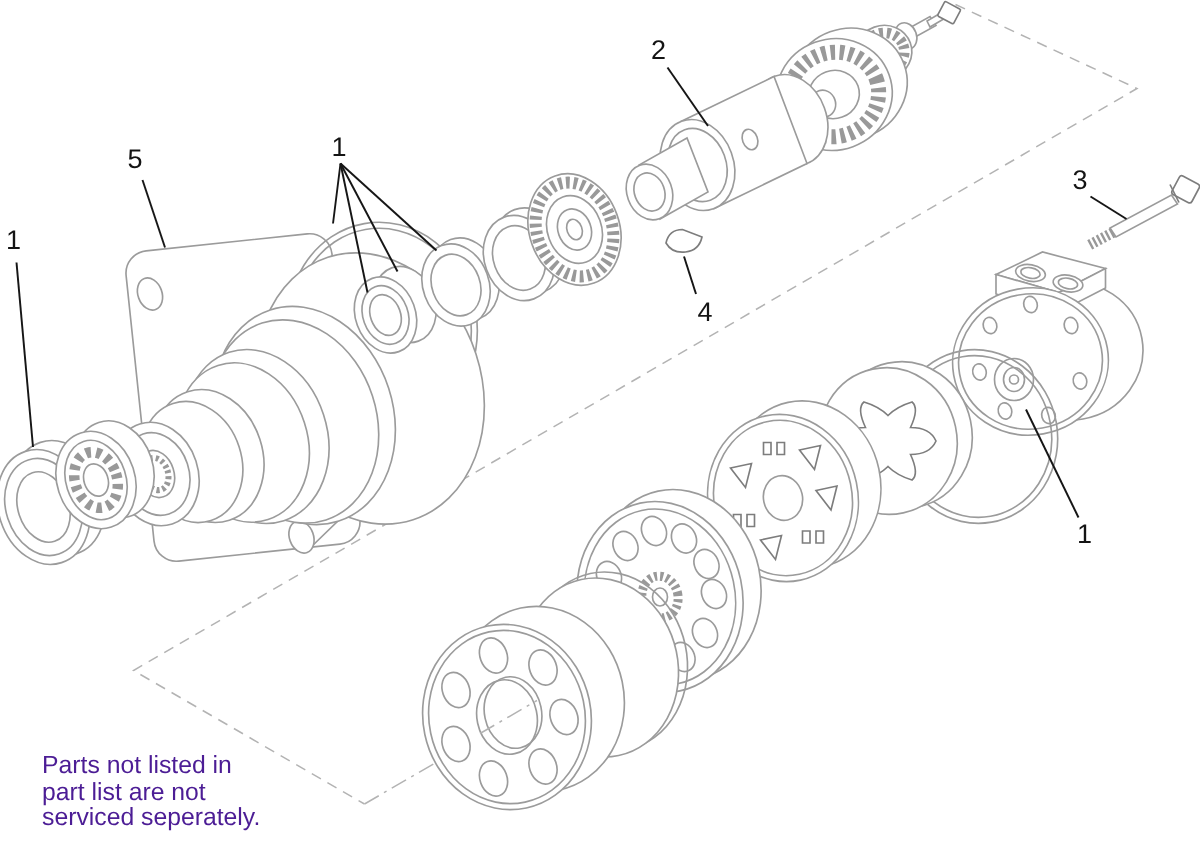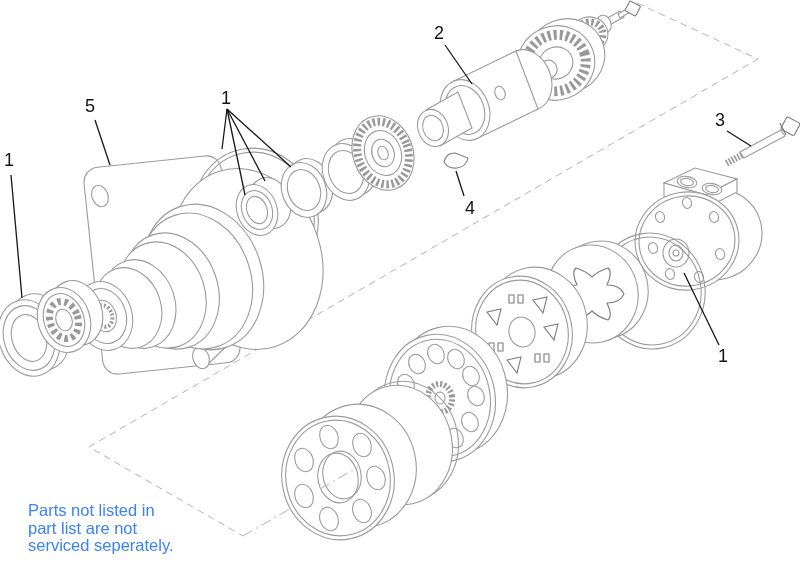--- a/index.html
+++ b/index.html
@@ -8,21 +8,21 @@
   .stage svg{position:absolute;left:0;top:0;}
   
   .ln  {fill:#ffffff;stroke:#9b9b9b;stroke-width:1.1;}
   .lnn {fill:none;stroke:#9b9b9b;stroke-width:1.1;}
   .dk  {stroke:#7d7d7d;}
   .teeth{fill:none;stroke:#999999;}
   .guide{fill:none;stroke:#b3b3b3;stroke-width:1;}
   .leader{stroke:#161616;stroke-width:1.3;fill:none;}
   text.callout{font-size:18px;fill:#141414;}
   .note{position:absolute;left:28px;top:502px;font-size:16.5px;line-height:17.5px;
-        color:#3b82f6;white-space:pre-line;}
+        color:#4c1d95;white-space:pre-line;}
 </style>
 </head>
 <body>
 
 <div class="stage">
 <svg width="800" height="562" viewBox="0 0 800 562">
 
   <g>
     <polyline class="guide" stroke-dasharray="7 5" points="637,3 758,59 89,447 243,536"></polyline>
     <line class="guide" stroke-dasharray="11 4 2 4" x1="243" y1="536" x2="640" y2="306"></line>

